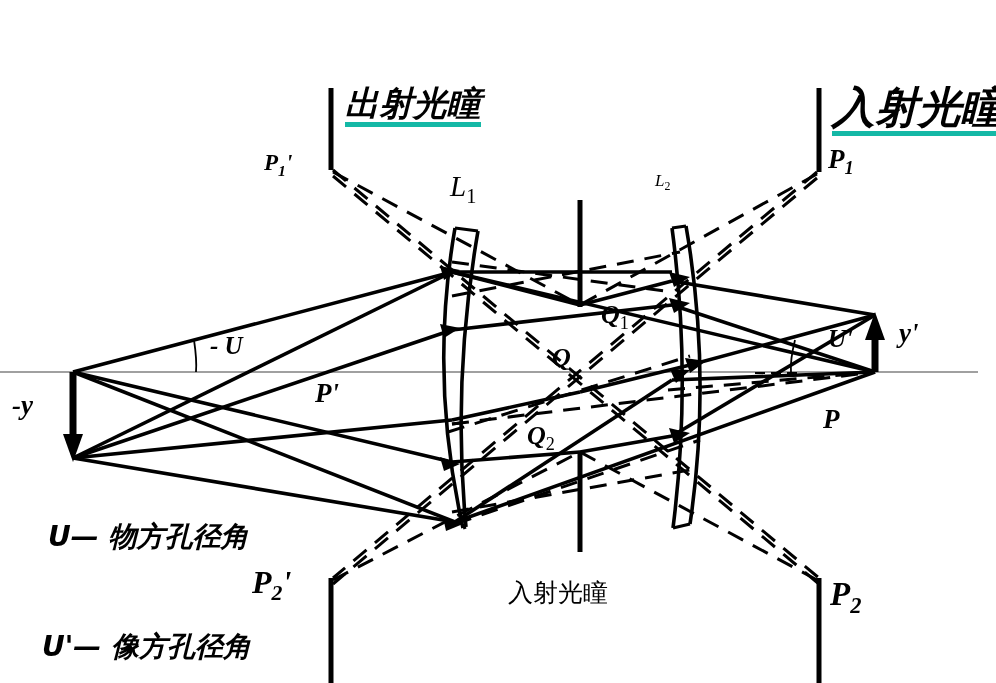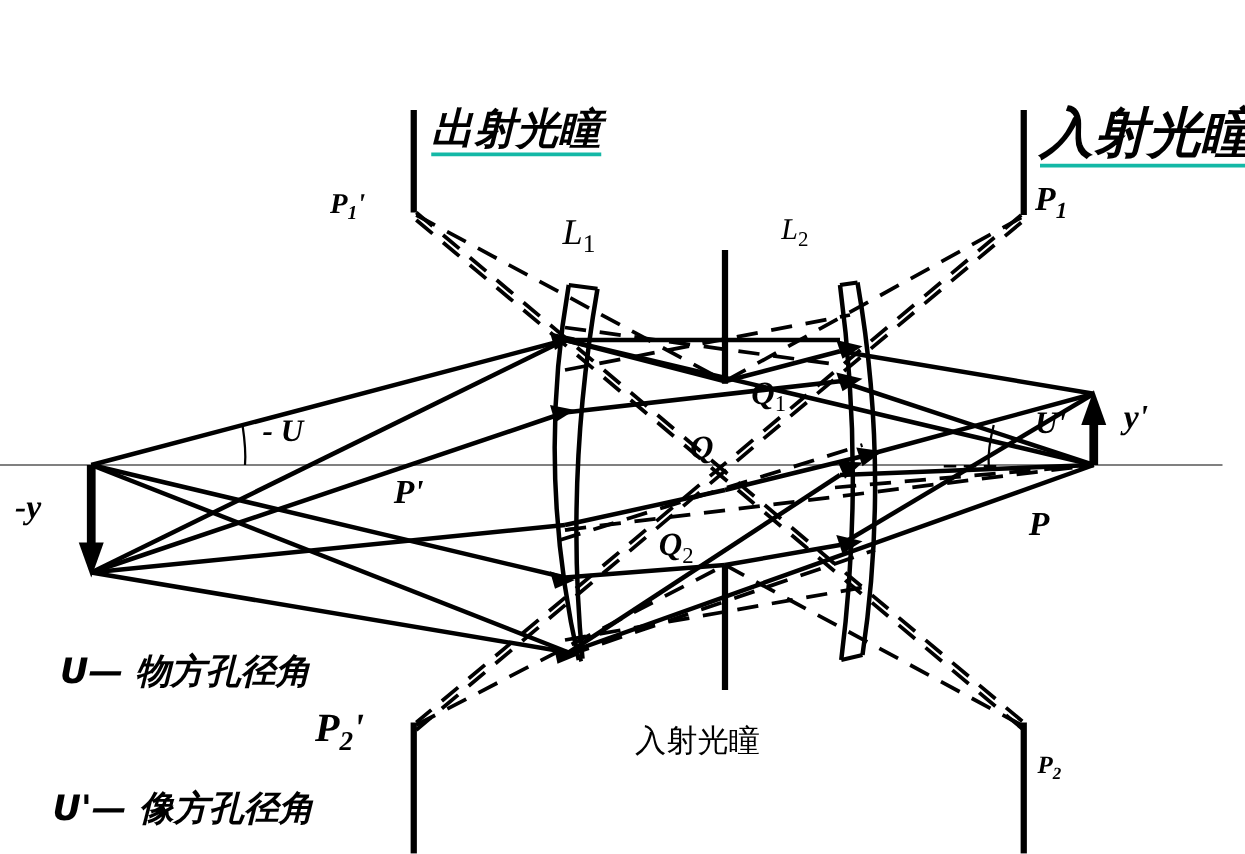--- a/index.html
+++ b/index.html
@@ -58,21 +58,21 @@
     font-style: italic;
     font-weight: bold;
   }
   .sub-light {
     font-size: 0.70em;
     vertical-align: sub;
     font-style: normal;
     font-weight: normal;
   }
   .underlined {
-    border-bottom: 3px solid #14b8a6;
+    border-bottom: 5px solid #14b8a6;
     padding-bottom: 2px;
   }
 </style>
 </head>
 <body>
 
 <div id="stage">
 
   <svg id="diagram" viewBox="0 0 996 683" xmlns="http://www.w3.org/2000/svg">
 
@@ -204,29 +204,29 @@
   </div>
 
   <div class="lbl math" style="left:828px; top:146px; font-size:27px;">
     <span>P</span><span class="sub">1</span>
   </div>
 
   <div class="lbl math" style="left:252px; top:566px; font-size:32px;">
     <span>P</span><span class="sub">2</span><span>'</span>
   </div>
 
-  <div class="lbl math" style="left:830px; top:578px; font-size:20px;margin-top:24px;">
+  <div class="lbl math" style="left:830px; top:578px; font-size:33px;">
     <span>P</span><span class="sub">2</span>
   </div>
 
   <div class="lbl mathlight" style="left:450px; top:172px; font-size:29px;">
     <span>L</span><span class="sub-light">1</span>
   </div>
 
-  <div class="lbl mathlight" style="left:625px; top:172px; font-size:24px;">
+  <div class="lbl mathlight" style="left:655px; top:172px; font-size:17px;">
     <span>L</span><span class="sub-light">2</span>
   </div>
 
   <div class="lbl math" style="left:557px; top:302px; font-size:26px;margin-left:44px;">
     <span>Q</span><span class="sub-light">1</span>
   </div>
 
   <div class="lbl math" style="left:552px; top:345px; font-size:26px;">Q</div>
 
   <div class="lbl math" style="left:527px; top:423px; font-size:26px;">

